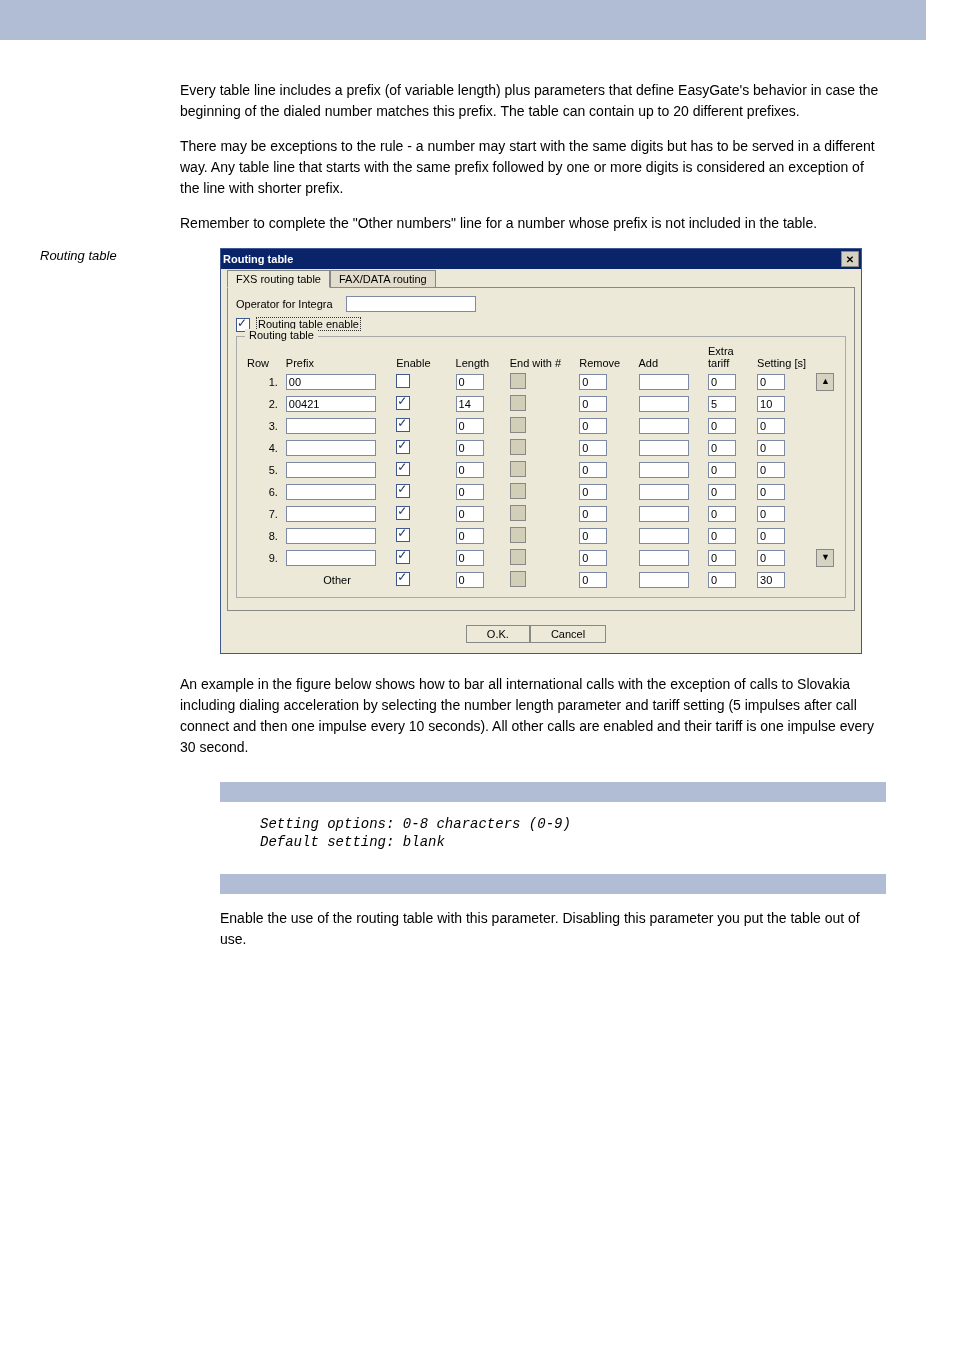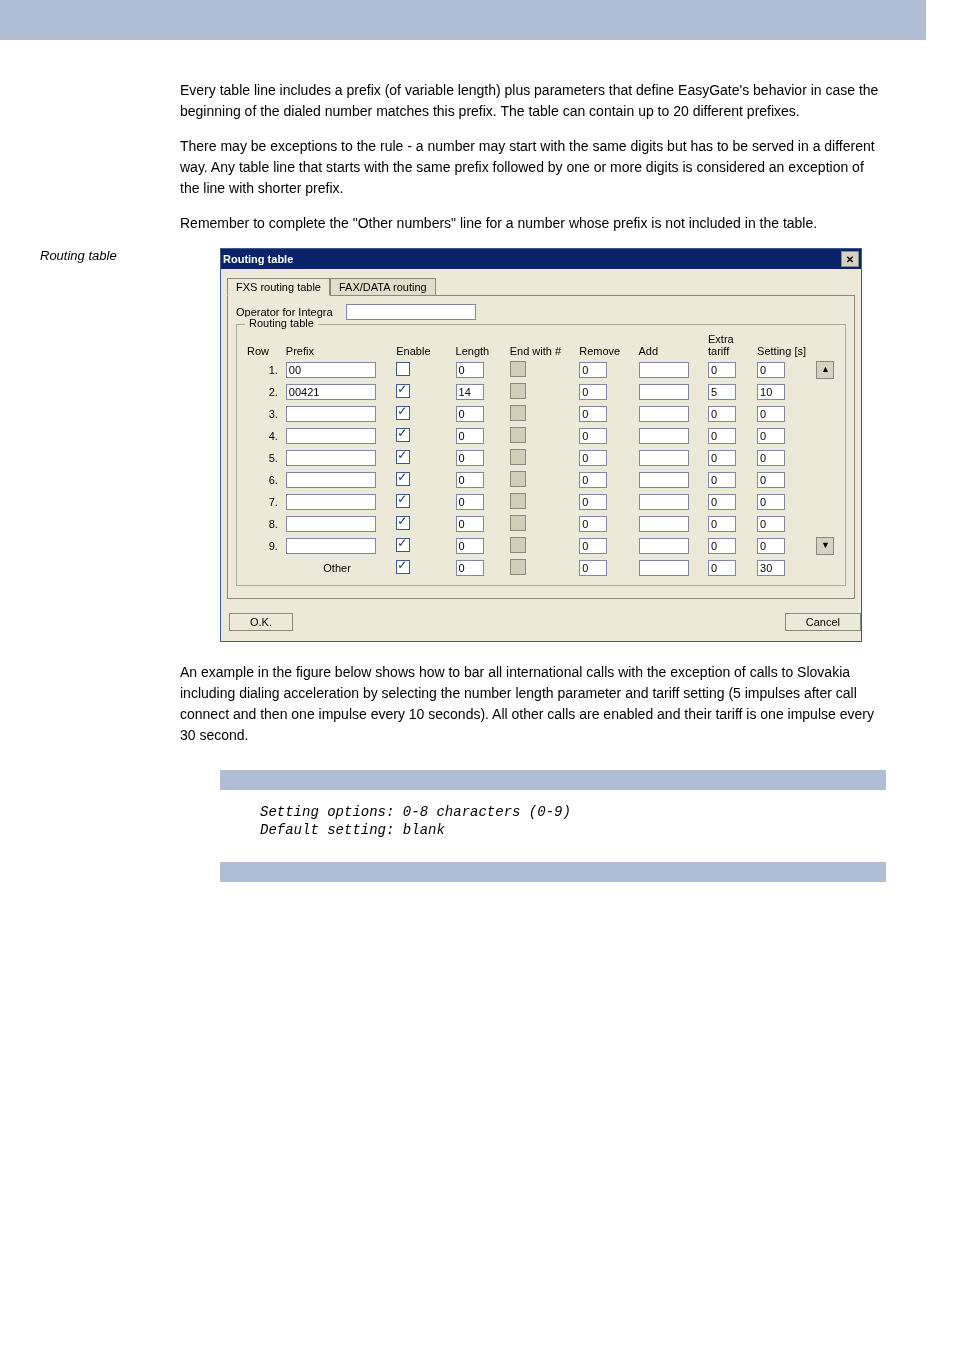--- a/index.html
+++ b/index.html
@@ -60,21 +60,21 @@
   .titlebar .x {
     background: #d6d2c2;
     color:#000;
     width:16px; height:14px;
     display:flex; align-items:center; justify-content:center;
     border:1px solid #888;
     font-family: Arial, sans-serif;
     font-size:10px;
   }
   .tabs {
-    padding: 8px 6px 0 6px;
+    padding: 0 6px 0 6px;
   }
   .tab {
     display:inline-block;
     padding: 2px 8px;
     border:1px solid #888;
     border-bottom:none;
     background:#ece9d8;
     position:relative;
     top:1px;
     font-size:11px;
@@ -170,22 +170,22 @@
   .scroll-arrow {
     width:16px; height:16px;
     background:#d6d2c2;
     border:1px solid #888;
     font-size:9px;
     text-align:center;
     line-height:14px;
   }
   .btnrow {
     display:flex;
-    justify-content:space-between;
-    padding: 6px 0 10px 8px;
+    justify-content:center;
+    padding: 6px 18px 10px 8px;
   }
   .winbtn {
     border:1px solid #888;
     background:#ece9d8;
     padding: 2px 20px;
     font-size:11px;
   }
   .setting-block {
     margin-left: 180px;
     margin-bottom: 6px;
@@ -219,20 +219,24 @@
         <span>Routing table</span>
         <span class="x">✕</span>
       </div>
       <div class="tabs">
         <span class="tab active">FXS routing table</span><span class="tab inactive">FAX/DATA routing</span>
       </div>
       <div class="tabbody">
         <div>
           <span>Operator for Integra</span>
           <input class="in-txt" style="width: 130px; margin-left: 10px;" value="">
+        </div>
+        <div class="chk-row">
+          <span class="chk checked"></span>
+          <span style="outline:1px dotted #333;padding:0 1px">Routing table enable</span>
         </div>
         <div class="group">
           <span class="group-label">Routing table</span>
           <table class="rt">
             <thead>
               <tr>
                 <th style="width:30px">Row</th>
                 <th style="width:100px">Prefix</th>
                 <th style="width:50px">Enable</th>
                 <th style="width:45px">Length</th>
@@ -384,13 +388,14 @@
 
   <p class="body-text">An example in the figure below shows how to bar all international calls with the exception of calls to Slovakia including dialing acceleration by selecting the number length parameter and tariff setting (5 impulses after call connect and then one impulse every 10 seconds). All other calls are enabled and their tariff is one impulse every 30 second.</p>
 
   <div class="section-bar"></div>
   <div class="setting-block" style="margin-left:220px">
     <div class="setting-line">Setting options: 0-8 characters (0-9)</div>
     <div class="setting-line">Default setting: blank</div>
   </div>
 
   <div class="section-bar"></div>
+  <p class="body-text" style="margin-left:180px">Enable the use of the routing table with this parameter. Disabling this parameter you put the table out of use.</p>
 </div>
 
 </body></html>

